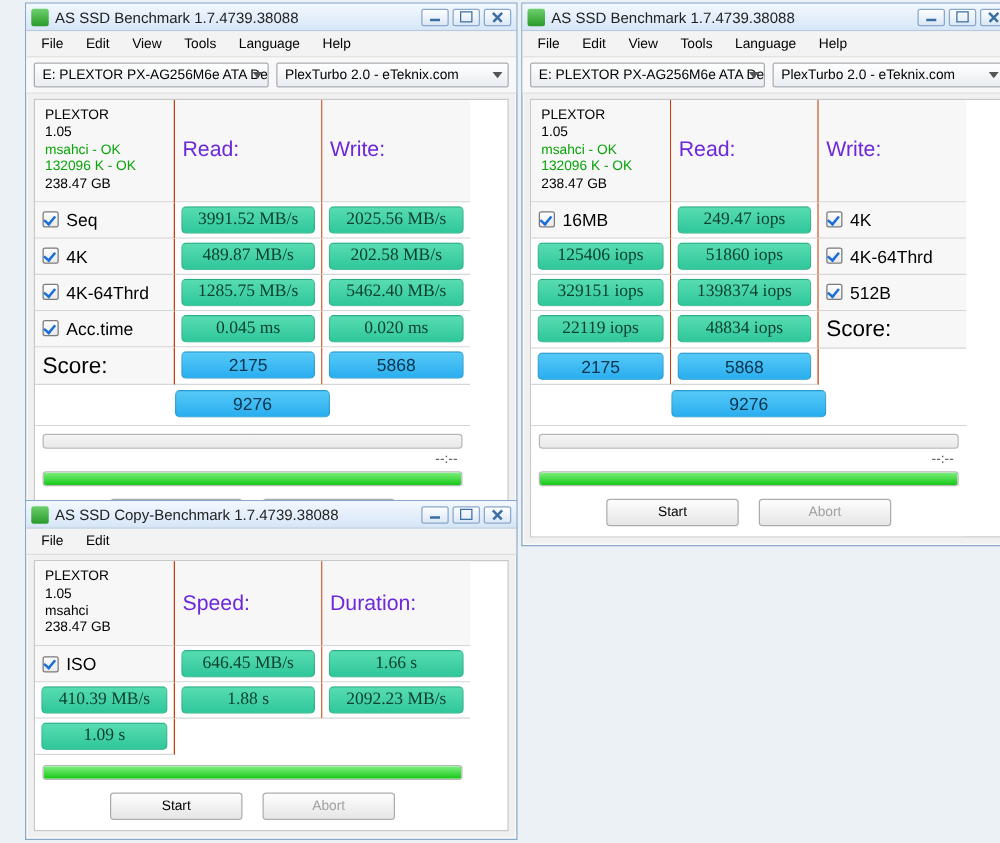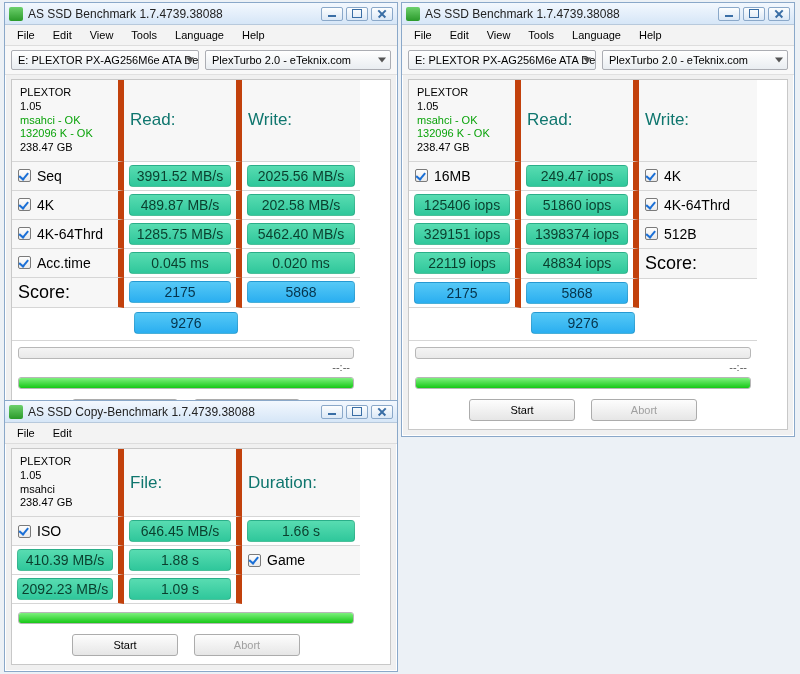--- a/index.html
+++ b/index.html
@@ -11,20 +11,21 @@
     background: #ecf1f6;
     width: 800px;
     height: 674px;
     overflow: hidden;
   }
   .window {
     position: absolute;
     border: 1px solid #8aa8c9;
     background: #f0f0f0;
     box-shadow: 0 0 0 1px #fff inset;
+    margin-left: 16px;
   }
   .titlebar {
     height: 22px;
     display: flex;
     align-items: center;
     background: linear-gradient(#f3f8fe, #d6e6f7);
     border-bottom: 1px solid #b7c9dc;
     padding: 0 4px;
     font-size: 12px;
   }
@@ -91,57 +92,57 @@
     padding: 4px 6px 6px 6px;
   }
   .grid {
     display: grid;
     grid-template-columns: 112px 118px 118px;
     border: 1px solid #c8c8c8;
     background:#fff;
   }
   .grid.cbench { grid-template-columns: 112px 118px 118px; }
   .cell {
-    border-right: 6px solid #c2410c;
+    border-right: 1px solid #c2410c;
     border-bottom: 1px solid #d6d6d6;
     padding: 4px 6px;
     display: flex;
     align-items: center;
     min-height: 26px;
     background:#f7f7f7;
   }
   .cell:nth-child(3n) { border-right:none; }
   .info-cell { flex-direction: column; align-items: flex-start; padding:6px 8px; min-height:72px; }
   .info-cell .line { line-height:1.25; }
   .ok { color: #0aa30a; }
-  .hdr { font-size: 17px; color:#0f766e; font-weight:400; }
+  .hdr { font-size: 17px; color:#6d28d9; font-weight:400; }
   .chk-wrap { display:flex; align-items:center; gap:6px; }
   .chk {
     width:13px;height:13px;border:1px solid #7a7a7a;border-radius:2px;
     background:linear-gradient(#fdfdfd,#e9e9e9);
     display:flex;align-items:center;justify-content:center;
   }
   .chk::after{
     content:""; width:7px;height:4px;border-left:2px solid #1a6fd6;border-bottom:2px solid #1a6fd6;
     transform:rotate(-50deg) translate(0,-1px);
   }
   .rowlabel{ font-size:14px; }
   .pill, .pill-blue, .pill-wide {
     border-radius:4px;
     height:22px;
     display:flex;align-items:center;justify-content:center;
     width:100%;
     font-size:14px;
     border:1px solid rgba(0,0,0,.12);
   }
-  .pill { background: linear-gradient(#58dcb1,#2fc79b); color:#0a3f2e; }
+  .pill { background: linear-gradient(#58dcb1,#2fc79b); color:#0a3f2e;font-family:Liberation Serif, serif; }
   .pill-blue { background: linear-gradient(#56c9f6,#2aaef0); color:#05344d; }
   .pillcell { padding:3px 5px; background:#fff; }
   .totalrow { grid-column: 1 / span 3; display:flex; justify-content:center; padding:4px 0 6px; background:#fff; border-bottom:1px solid #d6d6d6;}
-  .totalrow .pill-blue { width: 104px; }
+  .totalrow .pill-blue { width: 124px; }
   .progwrap { grid-column:1 / span 3; padding:6px 6px 2px; background:#fff; }
   .dashline { grid-column:1 / span 3; display:flex; justify-content:flex-end; padding:0 10px 4px; background:#fff; font-size:11px; color:#555;}
   .progress {
     height:12px;border:1px solid #b7b7b7;border-radius:3px;
     background: linear-gradient(#f4f4f4,#e9e9e9);
     overflow:hidden;
   }
   .progress .fill {
     height:100%; width:100%;
     background: linear-gradient(#7df07d,#17c817);
@@ -435,21 +436,21 @@
   </div>
   <div class="content">
     <div class="grid cbench">
       <div class="cell info-cell" style="min-height:64px">
         <div class="line">PLEXTOR</div>
         <div class="line">1.05</div>
         <div class="line">msahci</div>
         <div class="line">238.47 GB</div>
       </div>
       <div class="cell">
-          <span class="hdr">File:</span>
+          <span class="hdr">Speed:</span>
         </div>
       <div class="cell">
           <span class="hdr">Duration:</span>
         </div>
 
       <div class="cell">
           <div class="chk-wrap">
             <span class="chk"></span>
             <span class="rowlabel">ISO</span>
           </div>
@@ -461,26 +462,20 @@
           <div class="pill">1.66 s</div>
         </div>
 
       <div class="cell pillcell">
           <div class="pill">410.39 MB/s</div>
         </div>
       <div class="cell pillcell">
           <div class="pill">1.88 s</div>
         </div>
 
-      <div class="cell">
-          <div class="chk-wrap">
-            <span class="chk"></span>
-            <span class="rowlabel">Game</span>
-          </div>
-        </div>
       <div class="cell pillcell">
           <div class="pill">2092.23 MB/s</div>
         </div>
       <div class="cell pillcell">
           <div class="pill">1.09 s</div>
         </div>
 
       <div class="progwrap" style="padding-top:8px">
           <div class="progress">
             <div class="fill"></div>

